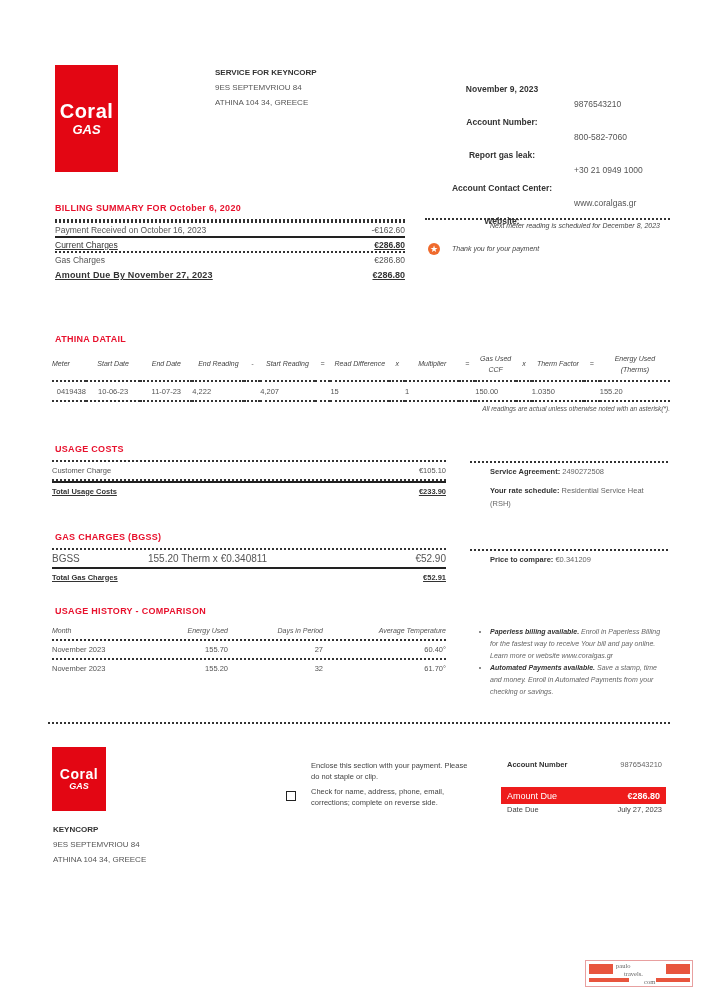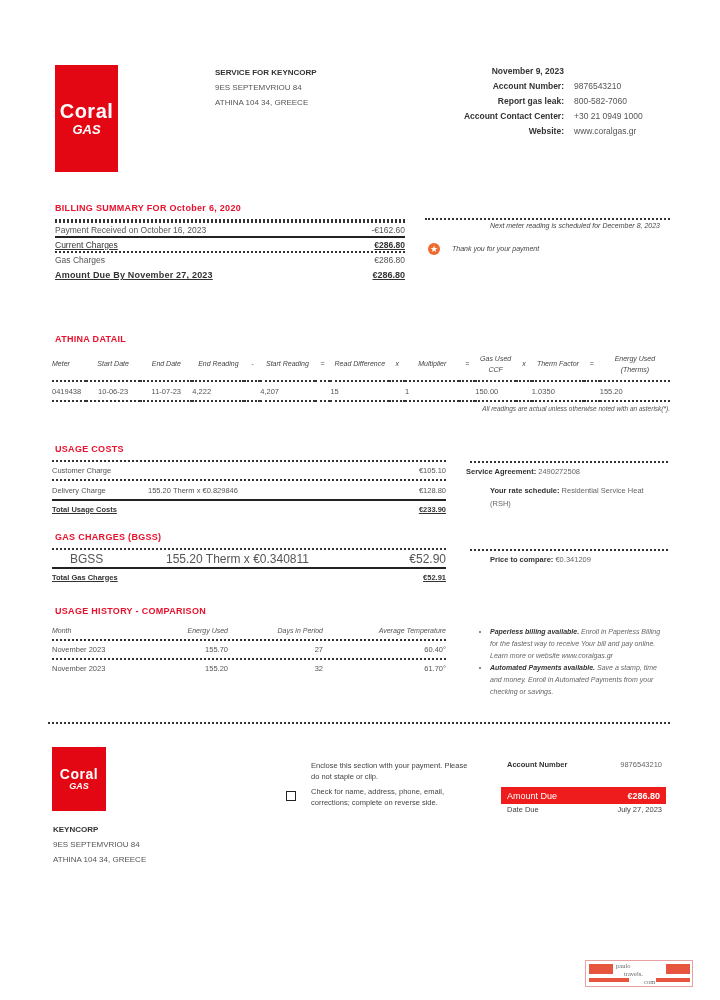--- a/index.html
+++ b/index.html
@@ -8,21 +8,21 @@
   .abs { position: absolute; }
   .sec-title { font-size: 9px; font-weight: bold; color: #e8112d; letter-spacing: 0.3px; }
   .dot { border-top: 2px dotted #333; }
   .solid { border-top: 2px solid #222; }
   .logo { background: #e30613; color: #fff; text-align: center; display: flex; flex-direction: column; justify-content: center; align-items: center; }
   .logo .l1 { font-weight: bold; letter-spacing: 0.5px; line-height: 1; }
   .logo .l2 { font-weight: bold; font-style: italic; line-height: 1; }
   .hdr-addr { font-size: 8px; color: #555; line-height: 15px; }
   .hdr-addr .b { font-weight: bold; color: #333; }
   .contact-row { display: flex; font-size: 8.5px; line-height: 15px; }
-  .contact-row .k { width: 134px; text-align: right; font-weight: bold; color: #333; padding-right: 10px; }
+  .contact-row .k { width: 134px; text-align: center; font-weight: bold; color: #333; padding-right: 10px; margin-top: 18px; }
   .contact-row .v { color: #555; }
   .row { display: flex; justify-content: space-between; align-items: center; font-size: 8.5px; color: #555; }
   .row.bold { font-weight: bold; color: #333; text-decoration: underline; }
   .italic { font-style: italic; }
   table.ud { border-collapse: collapse; font-size: 7px; }
   table.ud th { font-style: italic; font-weight: normal; color: #444; text-align: center; line-height: 11px; }
   table.ud td { text-align: left; color: #555; font-size: 7.5px; }
   .op { color: #e8112d; font-weight: bold; }
   .bullets li { margin-left: 12px; font-size: 7px; font-style: italic; color: #666; line-height: 12px; }
   .bullets li b { color: #333; }
@@ -109,21 +109,21 @@
       <th class="op" style="width:14px;">x</th>
       <th style="width:48px;">Multiplier</th>
       <th class="op" style="width:14px;">=</th>
       <th style="width:36px;">Gas Used CCF</th>
       <th class="op" style="width:14px;">x</th>
       <th style="width:46px;">Therm Factor</th>
       <th class="op" style="width:14px;">=</th>
       <th style="width:62px;">Energy Used (Therms)</th>
     </tr>
     <tr style="height:20px;border-top:2px dotted #333;border-bottom:2px dotted #333;">
-      <td style="text-align:left;margin-left:24px;">0419438</td>
+      <td style="text-align:right;margin-left:24px;">0419438</td>
       <td style="text-align:center;">10-06-23</td>
       <td style="text-align:center;">11-07-23</td>
       <td>4,222</td>
       <td></td>
       <td>4,207</td>
       <td></td>
       <td>15</td>
       <td></td>
       <td>1</td>
       <td></td>
@@ -139,50 +139,44 @@
 </div>
 
 <div class="abs sec-title" style="left:55px;top:444px;">USAGE  COSTS</div>
 <div class="abs" style="left:52px;top:460px;width:394px;font-size:7.5px;">
   <div class="dot"></div>
   <div class="row" style="height:17px;font-size:7.5px;">
       <span>Customer Charge</span>
       <span>€105.10</span>
     </div>
   <div class="dot"></div>
-  <div class="row" style="height:18px;font-size:7.5px;">
-      <span style="width:96px;"></span>
-      <span style="position:absolute;left:0;">Delivery Charge</span>
-      <span style="position:absolute;left:96px;">155.20 Therm x €0.829846</span>
-      <span>€128.80</span>
-    </div>
   <div class="solid"></div>
   <div class="row bold" style="height:16px;font-size:7.5px;">
       <span>Total Usage Costs</span>
       <span>€233.90</span>
     </div>
 </div>
 
 <div class="abs sec-title" style="left:55px;top:532px;">GAS  CHARGES  (BGSS)</div>
 <div class="abs" style="left:52px;top:548px;width:394px;">
   <div class="dot"></div>
-  <div class="row" style="height:17px;font-size:12px;position:relative;margin-left:18px;">
+  <div class="row" style="height:17px;font-size:10px;position:relative;">
       <span>BGSS</span>
       <span style="position:absolute;left:96px;">155.20 Therm x €0.340811</span>
       <span>€52.90</span>
     </div>
   <div class="solid"></div>
   <div class="row bold" style="height:16px;font-size:7.5px;">
       <span>Total Gas Charges</span>
       <span>€52.91</span>
     </div>
 </div>
 
 <div class="abs dot" style="left:470px;top:461px;width:198px;"></div>
-<div class="abs" style="left:466px;top:465px;width:175px;font-size:7.5px;line-height:13px;color:#666;">
+<div class="abs" style="left:490px;top:465px;width:175px;font-size:7.5px;line-height:13px;color:#666;">
   <span style="font-weight:bold;color:#333;">Service Agreement:</span>
   <span>2490272508</span>
 </div>
 <div class="abs" style="left:490px;top:484px;width:170px;font-size:7.5px;line-height:13px;color:#666;">
   <span style="font-weight:bold;color:#333;">Your rate schedule:</span>
   <span>Residential Service Heat (RSH)</span>
 </div>
 <div class="abs dot" style="left:470px;top:549px;width:198px;"></div>
 <div class="abs" style="left:490px;top:553px;font-size:7.5px;line-height:13px;color:#666;">
   <span style="font-weight:bold;color:#333;">Price to compare:</span>

